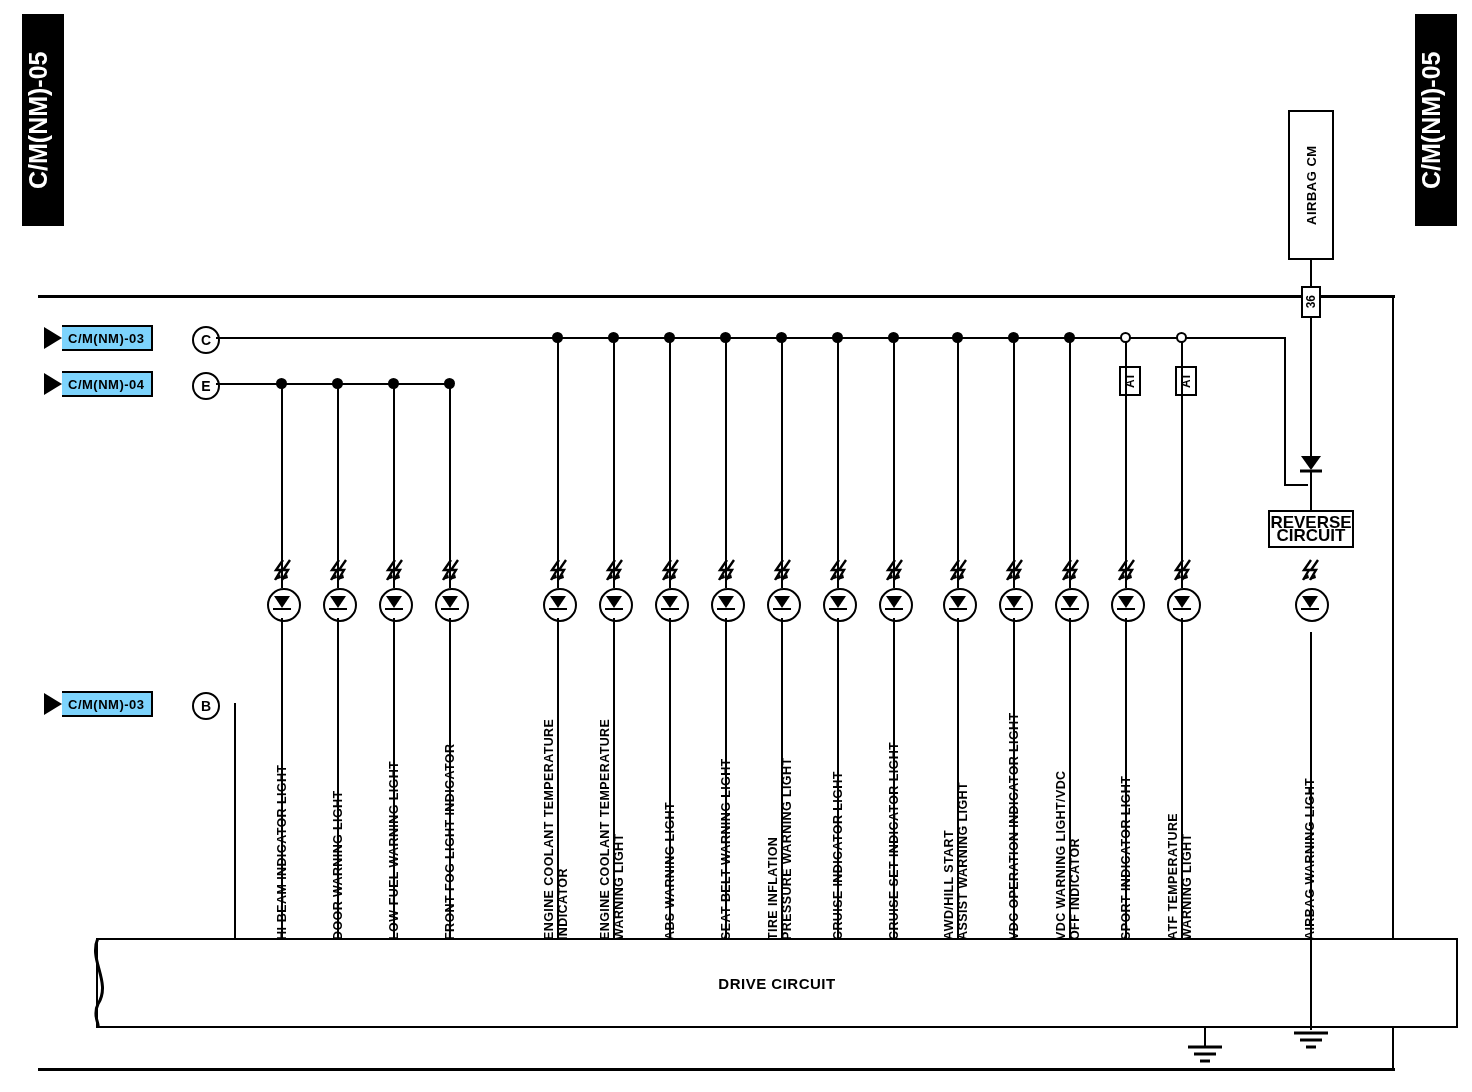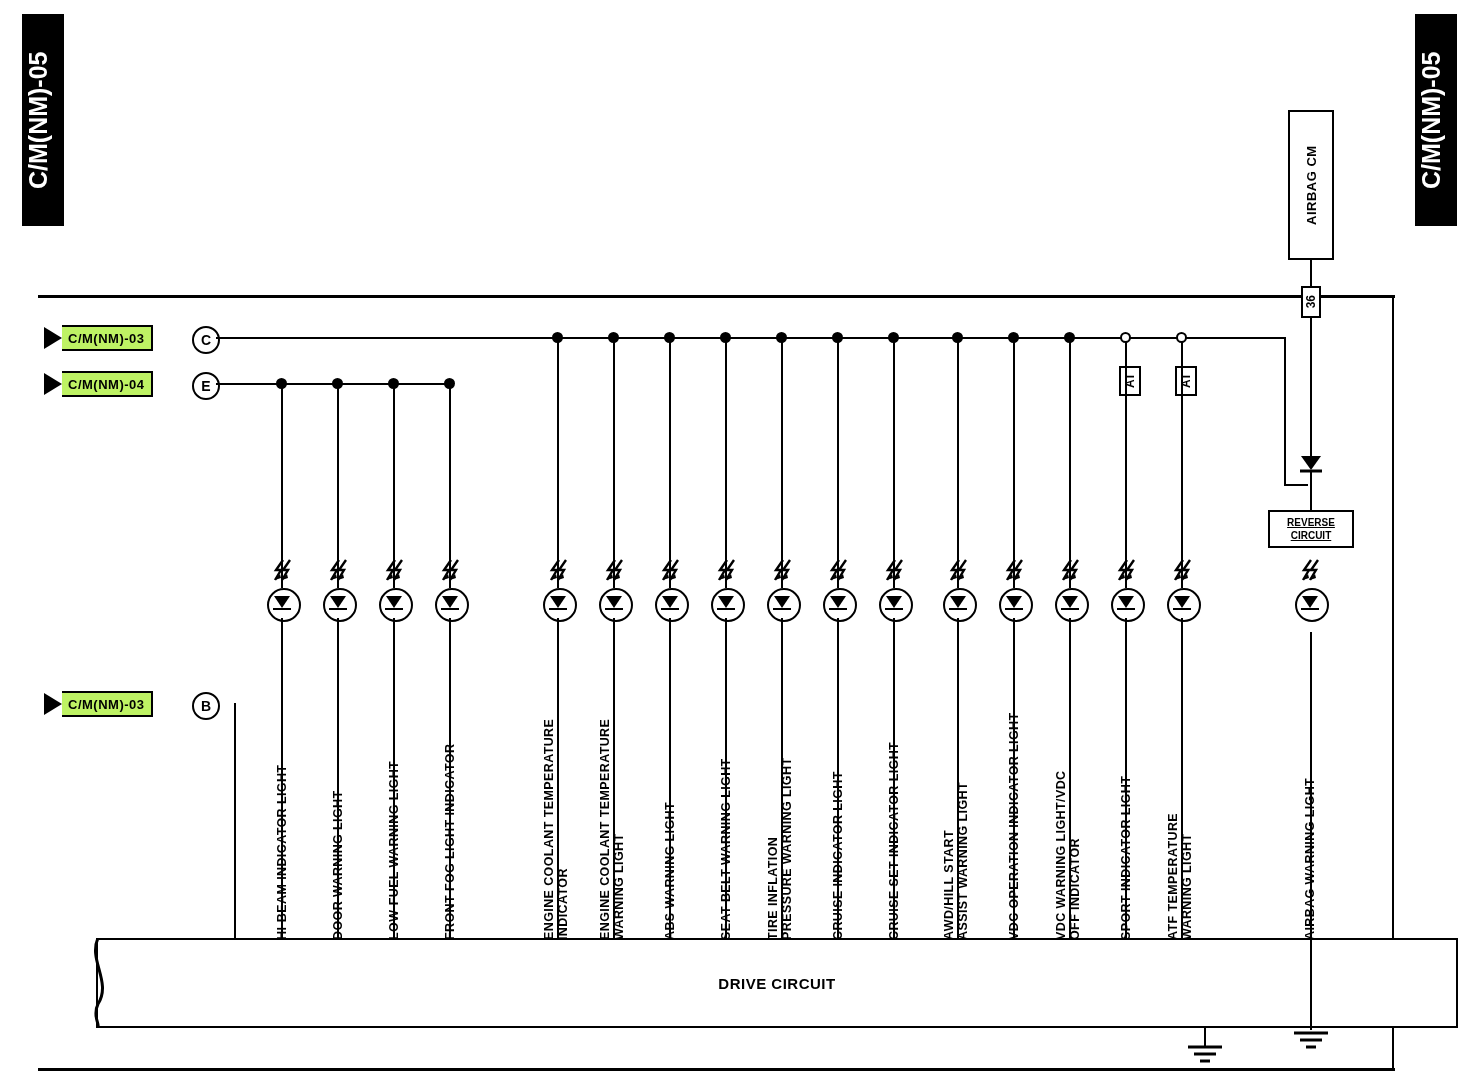--- a/index.html
+++ b/index.html
@@ -22,21 +22,21 @@
   .thick{height:3px;}
 
   
   .flag{position:absolute;height:22px;display:flex;align-items:center;}
   .flag .tri{
     width:0;height:0;border-style:solid;border-width:11px 0 11px 18px;
     border-color:transparent transparent transparent #000;
   }
   .flag .lbl{
     border:2px solid #000;border-left:none;height:22px;display:flex;align-items:center;
-    padding:0 6px;font-size:13px;font-weight:bold;letter-spacing:.5px;background:#bef264;
+    padding:0 6px;font-size:13px;font-weight:bold;letter-spacing:.5px;background:#7dd3fc;
   }
   .circlbl{
     position:absolute;width:24px;height:24px;border:2px solid #000;border-radius:50%;
     display:flex;align-items:center;justify-content:center;font-size:14px;font-weight:bold;background:#fff;
   }
 
   
   .lamp{position:absolute;width:34px;height:34px;}
   .lamp .circ{
     position:absolute;left:0;top:0;width:30px;height:30px;border:2px solid #000;border-radius:50%;background:#fff;
@@ -72,21 +72,21 @@
   }
   .pinbox span{writing-mode:vertical-rl;transform:rotate(180deg);font-size:12px;font-weight:bold;}
   .atbox{
     position:absolute;border:2px solid #000;background:#fff;box-sizing:border-box;
     display:flex;align-items:center;justify-content:center;
   }
   .atbox span{writing-mode:vertical-rl;transform:rotate(180deg);font-size:12px;font-weight:bold;}
   .revbox{
     position:absolute;border:2px solid #000;background:#fff;box-sizing:border-box;
     display:flex;align-items:center;justify-content:center;text-align:center;
-    font-size:10px;font-weight:bold;line-height:13px;text-decoration:underline;
+    font-size:17px;font-weight:bold;line-height:13px;
   }
   .drive{
     position:absolute;border:2px solid #000;background:#fff;box-sizing:border-box;
     display:flex;align-items:center;justify-content:center;font-size:15px;font-weight:bold;letter-spacing:.5px;
   }
   .diode{position:absolute;}
   .gnd{position:absolute;}
 </style>
 </head>
 <body>

